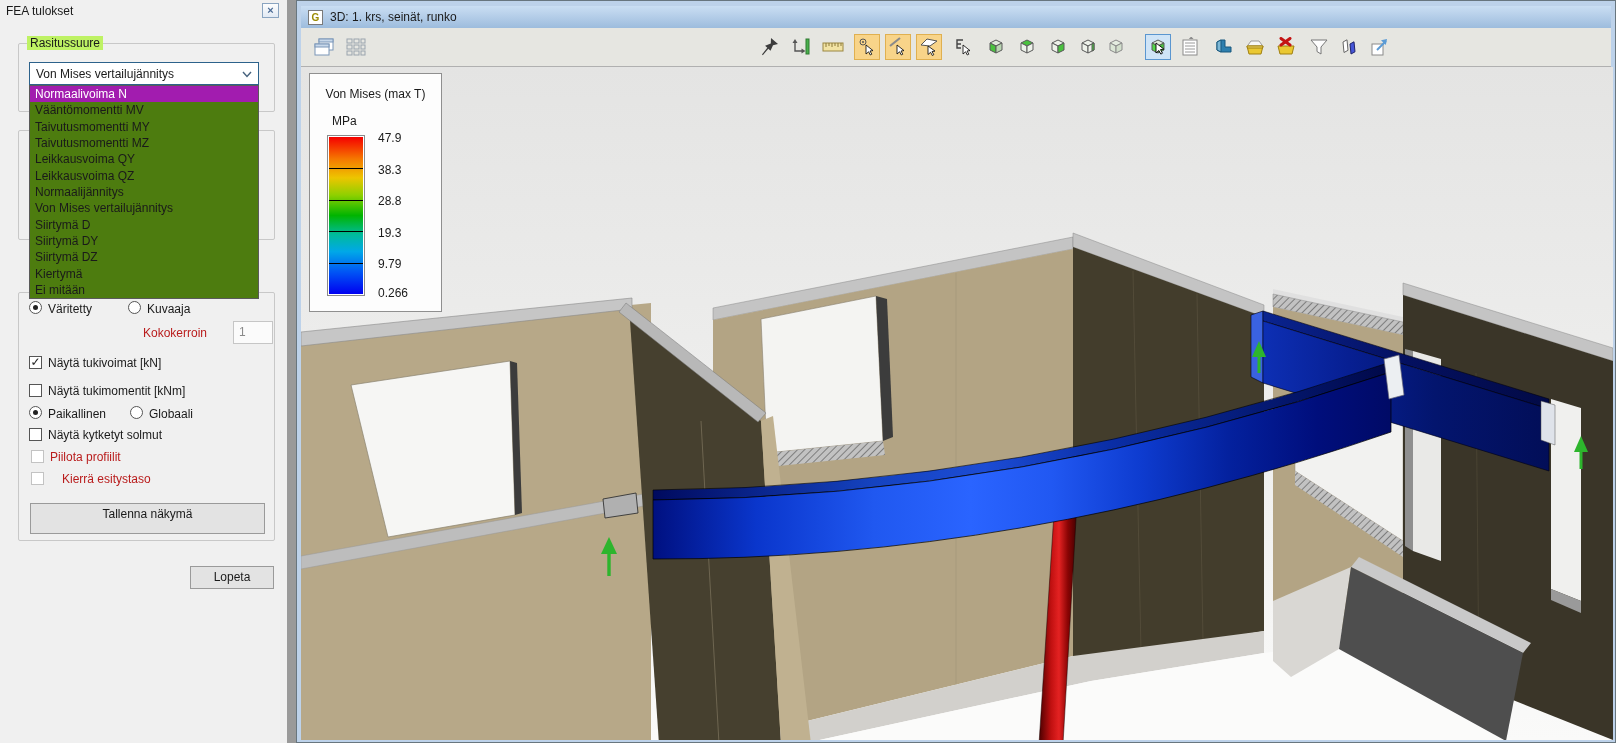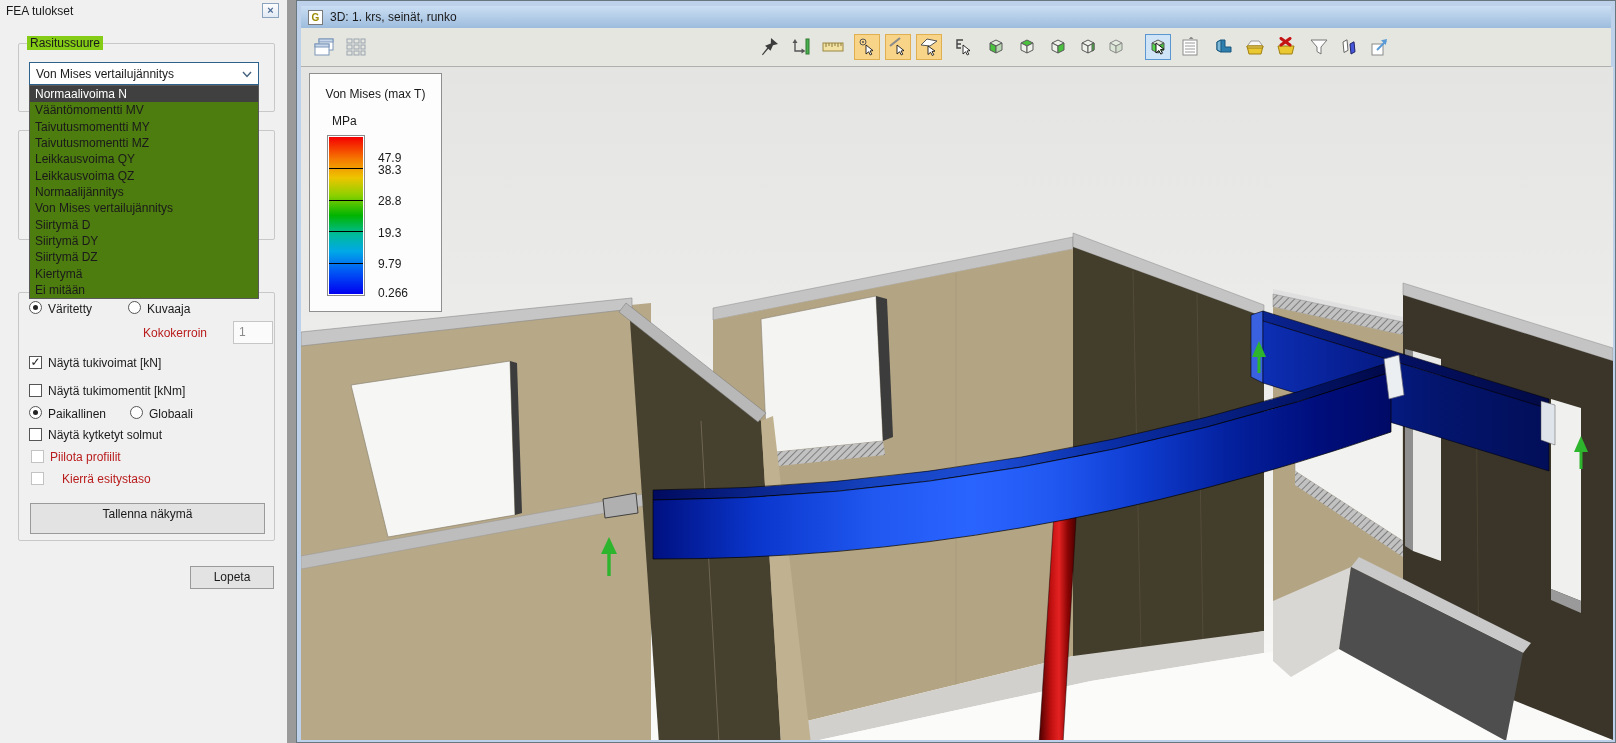--- a/index.html
+++ b/index.html
@@ -7,28 +7,28 @@
     font-family:"Liberation Sans", sans-serif; font-size:12px; color:#1a1a1a; }
 
   
   #dialog { position:absolute; left:0; top:0; width:287px; height:743px; background:#f0f0f0; }
   #dlg-sep { position:absolute; left:287px; top:0; width:9px; height:743px; background:#9a9a9a; }
   .dlg-title { position:absolute; left:6px; top:4px; font-size:12px; }
   .dlg-close { position:absolute; left:262px; top:3px; width:17px; height:15px;
     border:1px solid #8aa4c0; background:linear-gradient(#fdfdfd,#e2eaf4);
     color:#4a6a94; font-weight:bold; font-size:11px; text-align:center; line-height:13px; cursor:default; }
   .groupbox { position:absolute; border:1px solid #c8c8c8; border-radius:2px; }
-  .groupbox > .gb-label { position:absolute; top:-8px; left:8px; background:#84cc16; padding:0 3px; font-size:12px; }
+  .groupbox > .gb-label { position:absolute; top:-8px; left:8px; background:#bef264; padding:0 3px; font-size:12px; }
   .combo { position:absolute; left:29px; top:62px; width:230px; height:23px; background:#fff;
     border:1px solid #2c628b; display:flex; align-items:center; padding-left:6px; }
   .combo .chev { position:absolute; right:6px; top:8px; }
   .ddlist { position:absolute; left:29px; top:85px; width:230px; height:214px; background:#fff;
     border:1px solid #5a5a5a; z-index:30; display:flex; flex-direction:column; }
   .ddlist .dditem { flex:1; display:flex; align-items:center; padding-left:5px; background:#4d7c0f; }
-  .ddlist .dditem.sel { background:#404040; color:#fff; }
+  .ddlist .dditem.sel { background:#a21caf; color:#fff; }
   .radio { position:absolute; width:13px; height:13px; border:1px solid #555; border-radius:50%; background:#fff; }
   .radio.on::after { content:""; position:absolute; left:3px; top:3px; width:5px; height:5px; border-radius:50%; background:#222; }
   .check { position:absolute; width:13px; height:13px; border:1px solid #555; background:#fff; font-size:12px;
     line-height:11px; text-align:center; color:#222; }
   .check.dis { border-color:#c3c3c3; }
   .lbl { position:absolute; font-size:12px; white-space:nowrap; }
   .lbl.dis { color:#b91c1c; }
   .txtinput { position:absolute; left:233px; top:321px; width:40px; height:23px; border:1px solid #c6c6c6;
     background:#fbfbfb; color:#8a8a8a; padding-left:5px; line-height:21px; }
   .btn { position:absolute; background:#e3e3e3; border:1px solid #9a9a9a; text-align:center; cursor:default; }
@@ -467,20 +467,20 @@
     <div class="lg-title">Von Mises (max T)</div>
     <div class="lg-unit">MPa</div>
     <div class="lg-barwrap">
       <div class="lg-bar">
         <div class="lg-tick" style="top:20%;"></div>
         <div class="lg-tick" style="top:40%;"></div>
         <div class="lg-tick" style="top:60%;"></div>
         <div class="lg-tick" style="top:80%;"></div>
       </div>
     </div>
-    <div class="lg-val" style="top:57px;margin-top:20px;">47.9</div>
+    <div class="lg-val" style="top:57px;">47.9</div>
     <div class="lg-val" style="top:89px;">38.3</div>
     <div class="lg-val" style="top:120px;">28.8</div>
     <div class="lg-val" style="top:152px;">19.3</div>
     <div class="lg-val" style="top:183px;">9.79</div>
     <div class="lg-val" style="top:212px;">0.266</div>
   </div>
 </div>
 
 </body></html>

